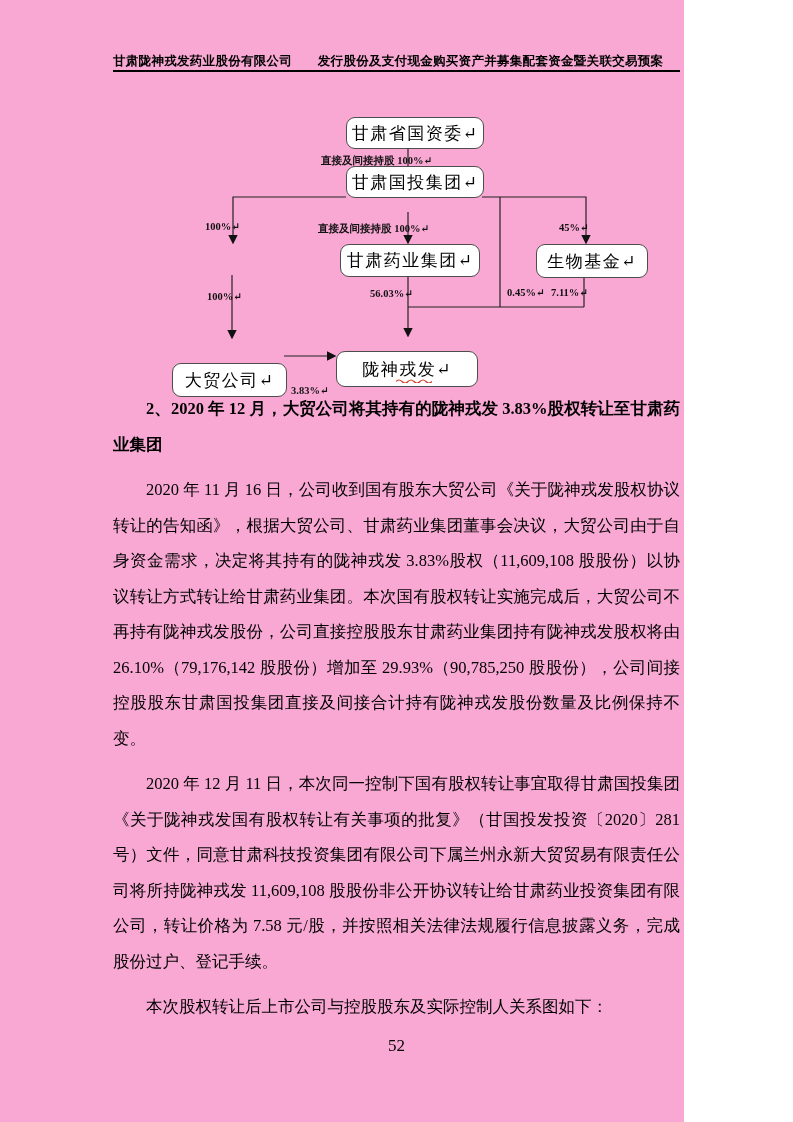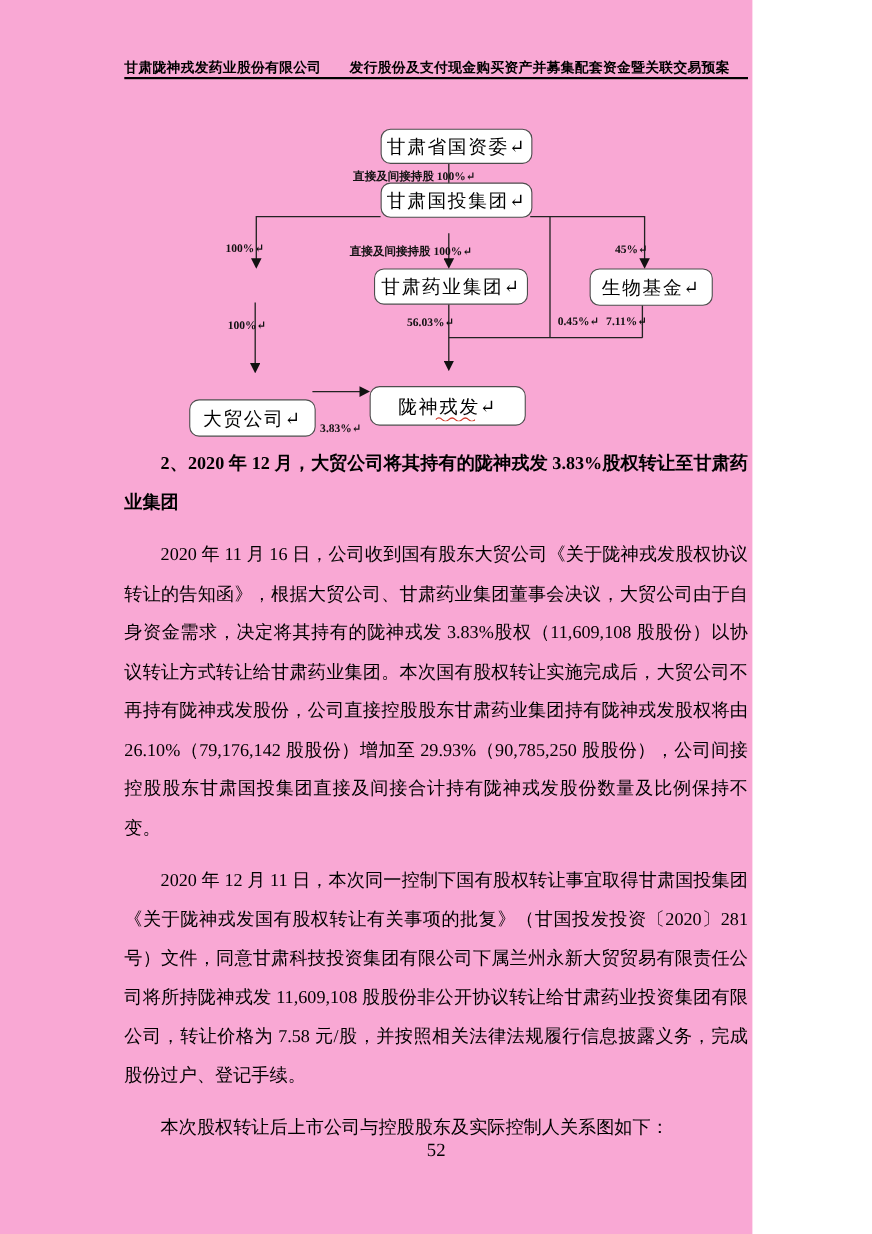--- a/index.html
+++ b/index.html
@@ -11,21 +11,21 @@
         border-top:2px solid #000;}
   .diagram{position:absolute;top:0;left:0;width:793px;height:392px;}
   .diagram svg.connectors{position:absolute;top:0;left:0;}
   .dnode{position:absolute;border:1.3px solid #4d4d4d;border-radius:9px;background:#fff;
         display:flex;align-items:center;justify-content:center;
         font-size:17px;letter-spacing:1.5px;}
   .elabel{position:absolute;font-size:10.5px;white-space:nowrap;color:#111;font-weight:bold;}
   .squiggle{position:absolute;left:59px;bottom:3px;}
   .body-text{position:absolute;top:391px;left:113px;width:567px;
         font-size:16.5px;line-height:35.5px;text-align:justify;}
-  .body-text p{margin:12px 0 10px 0;text-indent:2em;}
+  .body-text p{margin:0 0 10px 0;text-indent:2em;}
   .sec-heading{font-weight:bold;}
   .last-para{margin-top:4px;}
   .page-number{position:absolute;top:1036px;left:0;width:793px;text-align:center;
         font-size:17px;font-family:Liberation Serif, serif;}
 </style>
 </head>
 <body>
 
 <div class="page">
 

